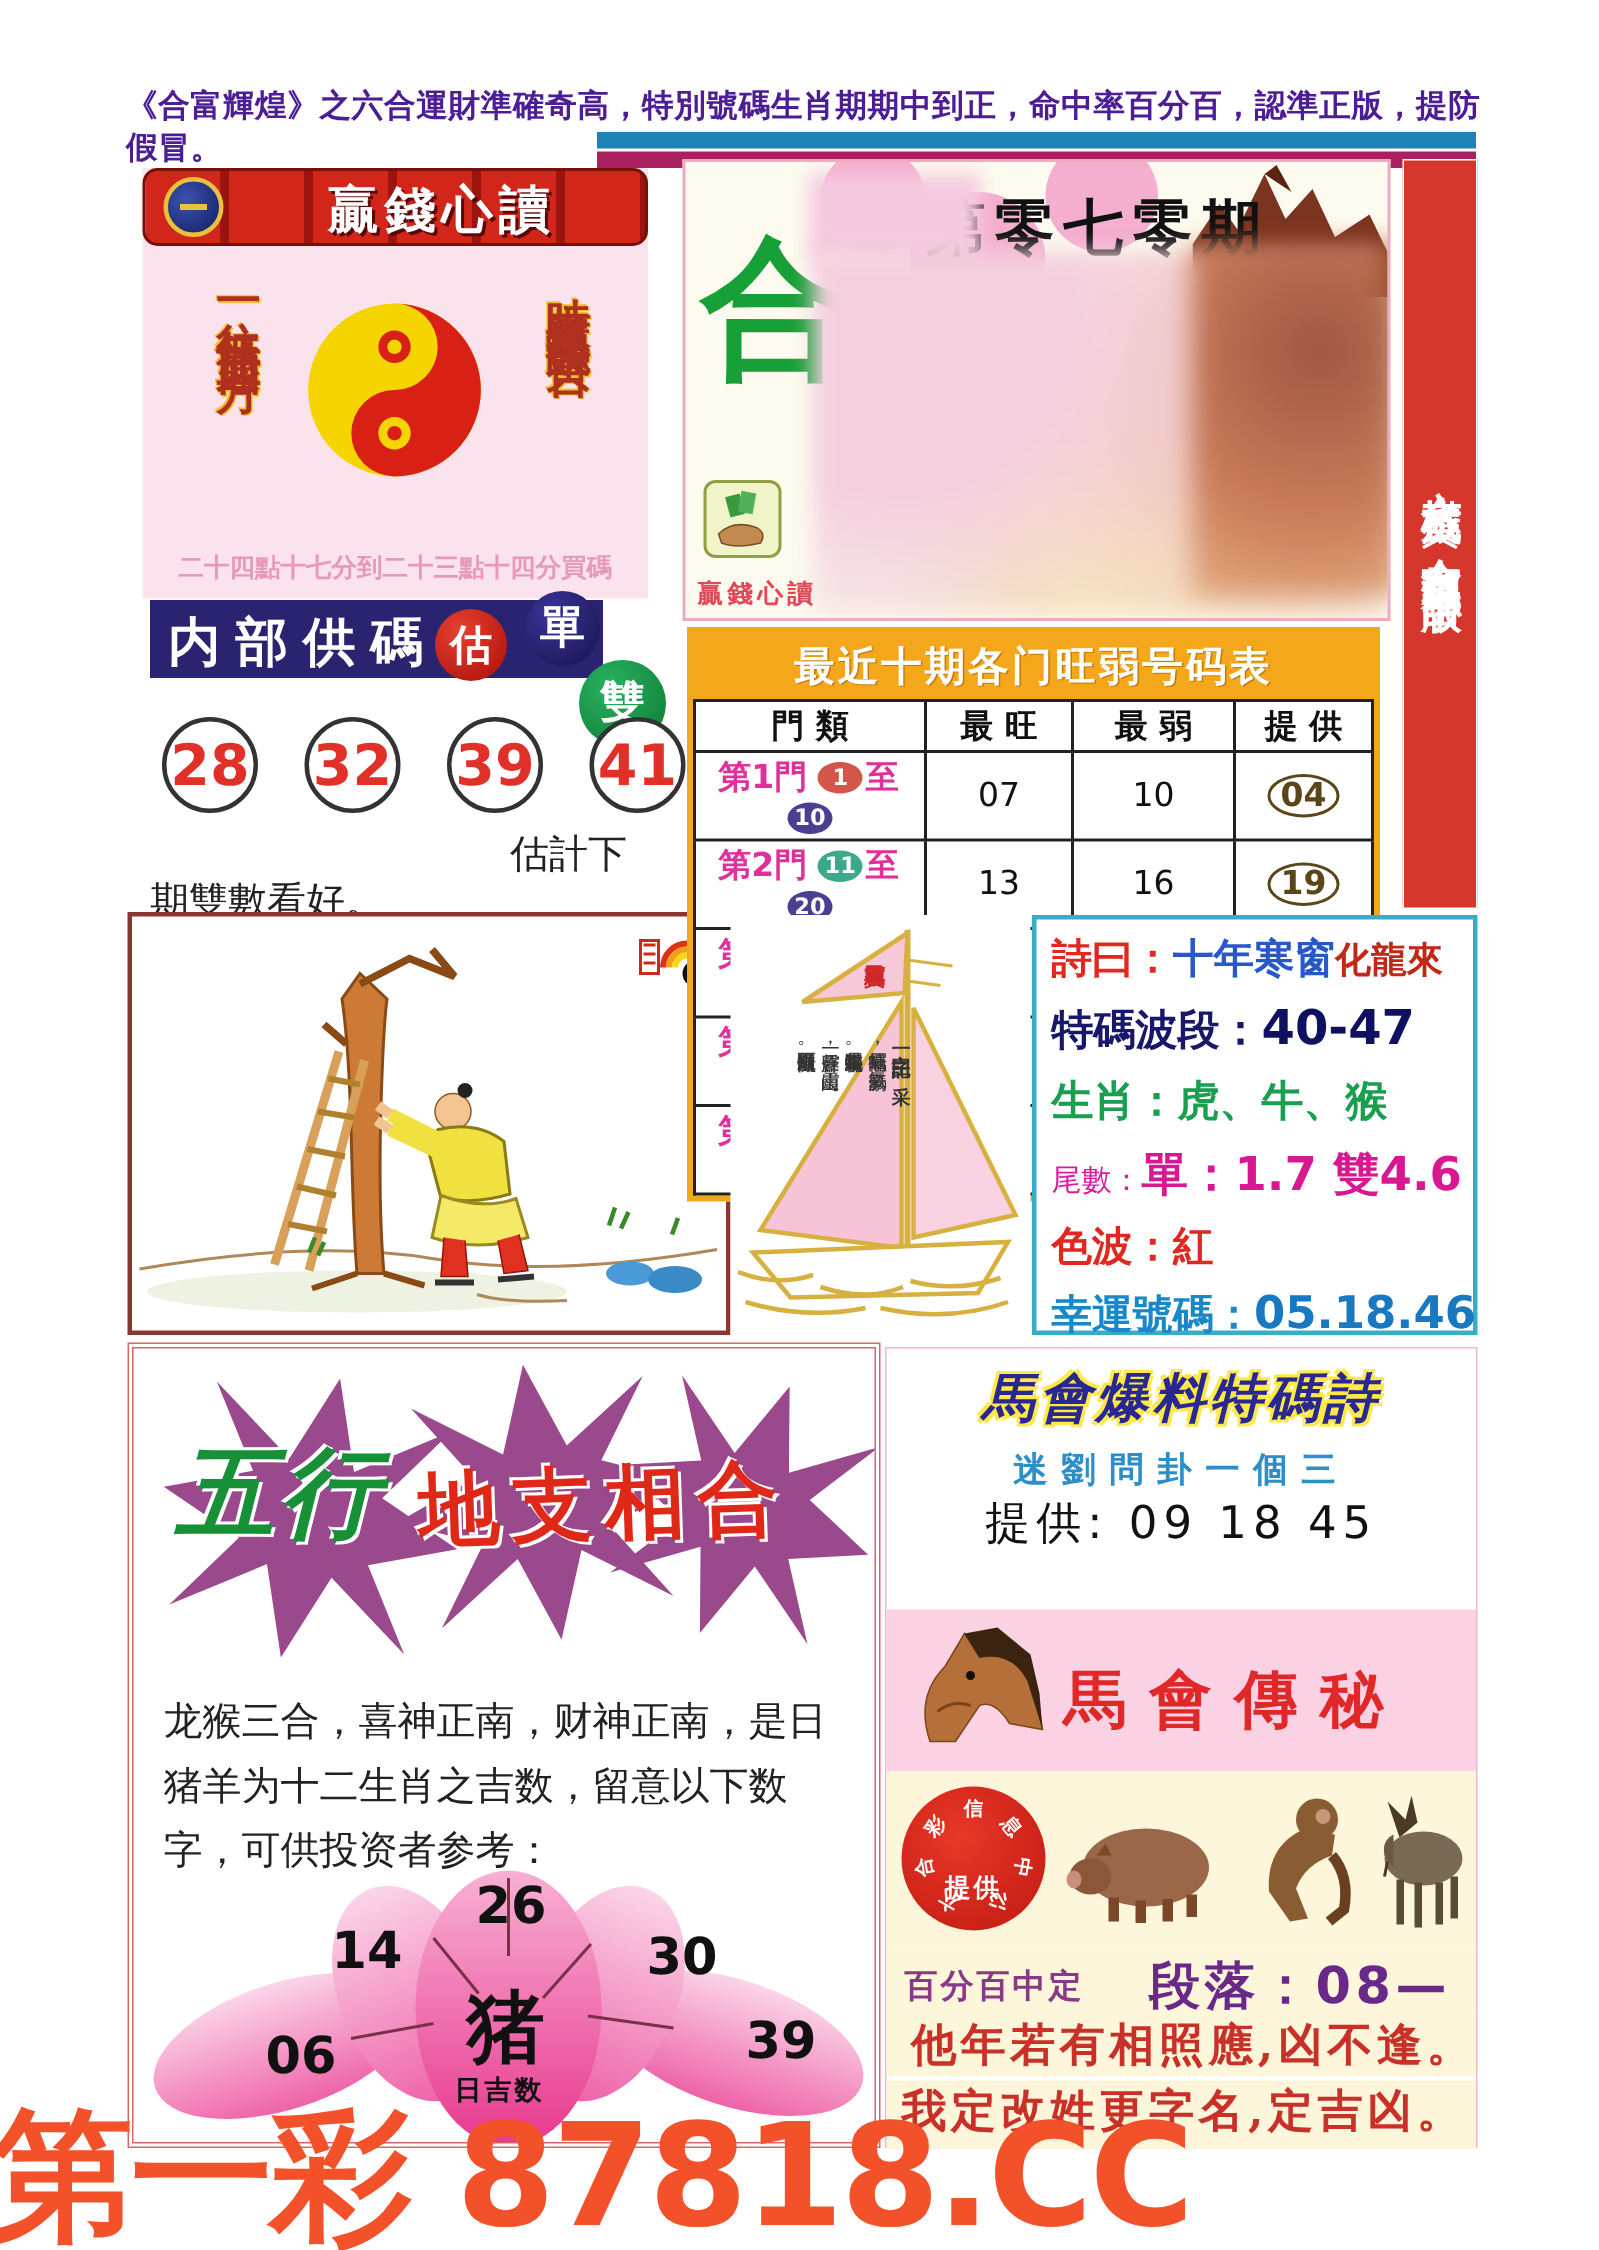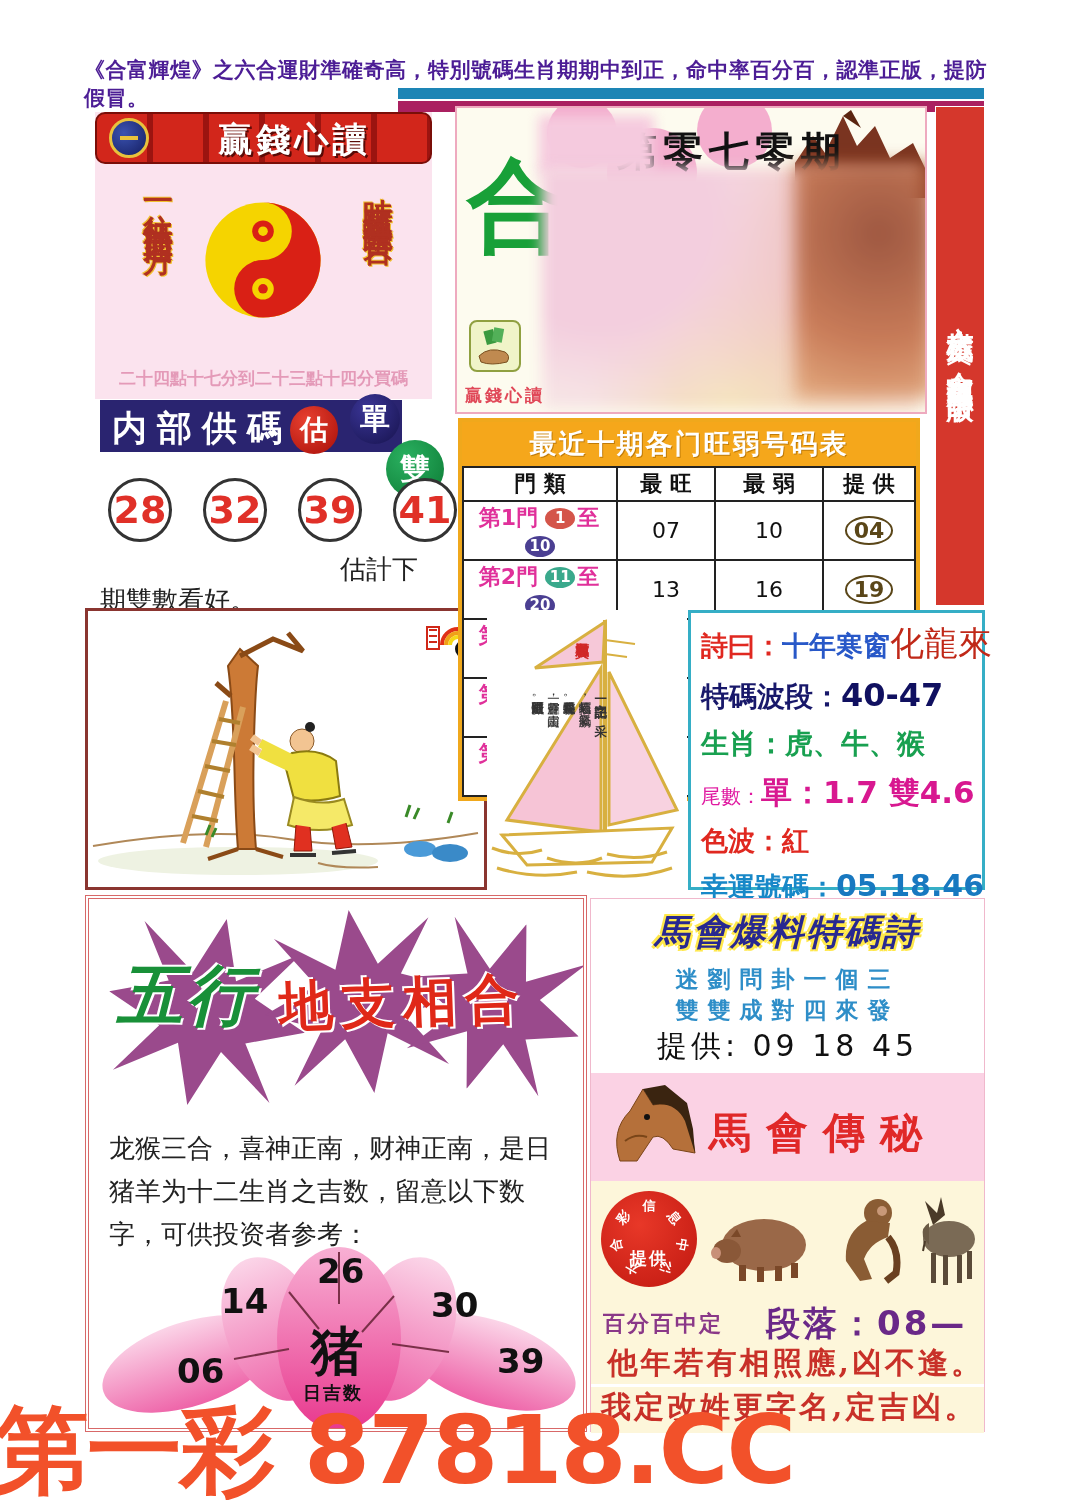--- a/index.html
+++ b/index.html
@@ -82,21 +82,21 @@
   .sail-main{font-size:20px;font-weight:bold;color:#222;letter-spacing:2px;}
   .vcol{writing-mode:vertical-rl;text-orientation:upright;font-size:12.5px;color:#333;margin-left:2px;line-height:1.1;}
   .sail-lines{display:flex;flex-direction:row-reverse;}
   .flag-text{font-size:14px;font-weight:bold;color:#d02828;line-height:1.05;}
 
   
   .info{left:688px;top:610px;width:297px;height:280px;border:3px solid #35aec6;box-sizing:border-box;background:#fff;padding:8px 10px;}
   .info .row{margin-bottom:9px;white-space:nowrap;}
   .lb-red{color:#e02820;font-weight:bold;font-size:27px;}
   .tx-blue{color:#2858c8;font-weight:bold;font-size:27px;}
-  .tx-red{color:#c02818;font-weight:normal;font-size:34px;}
+  .tx-red{color:#c02818;font-weight:bold;font-size:24px;}
   .lb-navy{color:#18186a;font-weight:bold;font-size:28px;}
   .tx-navy{color:#101060;font-weight:bold;font-size:32px;}
   .lb-green{color:#18a050;font-weight:bold;font-size:28px;}
   .lb-mag{color:#e018a0;font-weight:normal;font-size:20px;margin-top:44px;}
   .tx-mag{color:#d81890;font-weight:bold;font-size:31px;}
   .lb-teal{color:#1888c8;font-weight:bold;font-size:27px;}
   .tx-teal{color:#1878c0;font-weight:bold;font-size:30px;}
 
   
   .blbox{left:85px;top:895px;width:502px;height:537px;border:4px double #d86868;box-sizing:border-box;background:#fff;overflow:hidden;}
@@ -337,21 +337,20 @@
     <div class="abs lotus-num" style="left:342px;top:386px;">30</div>
     <div class="abs lotus-num" style="left:88px;top:452px;">06</div>
     <div class="abs lotus-num" style="left:408px;top:442px;">39</div>
     <div class="abs lotus-center" style="left:222px;top:418px;">猪</div>
     <div class="abs lotus-sub" style="left:214px;top:482px;">日吉数</div>
   </div>
 
   <div class="abs brcol">
     <div class="bl-title" style="margin-top:10px;">馬會爆料特碼詩</div>
     <div class="bl-poem" style="margin-top:8px;">迷劉問卦一個三</div>
-    <div class="bl-poem">雙雙成對四來發</div>
     <div class="bl-tigong">提供: 09 18 45</div>
 
     <div class="band">
       <svg style="position:absolute;left:14px;top:8px;" width="95" height="92" viewBox="0 0 95 92">
         <path d="M15,80 Q5,50 25,30 L38,8 L48,24 Q75,18 85,42 L90,72 L68,68 Q58,52 48,56 L32,80 Z" fill="#b5703a" stroke="#7a4518"></path>
         <path d="M38,8 L60,4 L82,22 L88,48 L90,72 L80,40 Q70,20 48,24 Z" fill="#3a2410"></path>
         <circle cx="42" cy="36" r="3" fill="#111"></circle>
         <path d="M20,60 Q30,52 42,56" fill="none" stroke="#7a4518" stroke-width="2"></path>
       </svg>
       <div class="band-title">馬會傳秘</div>

